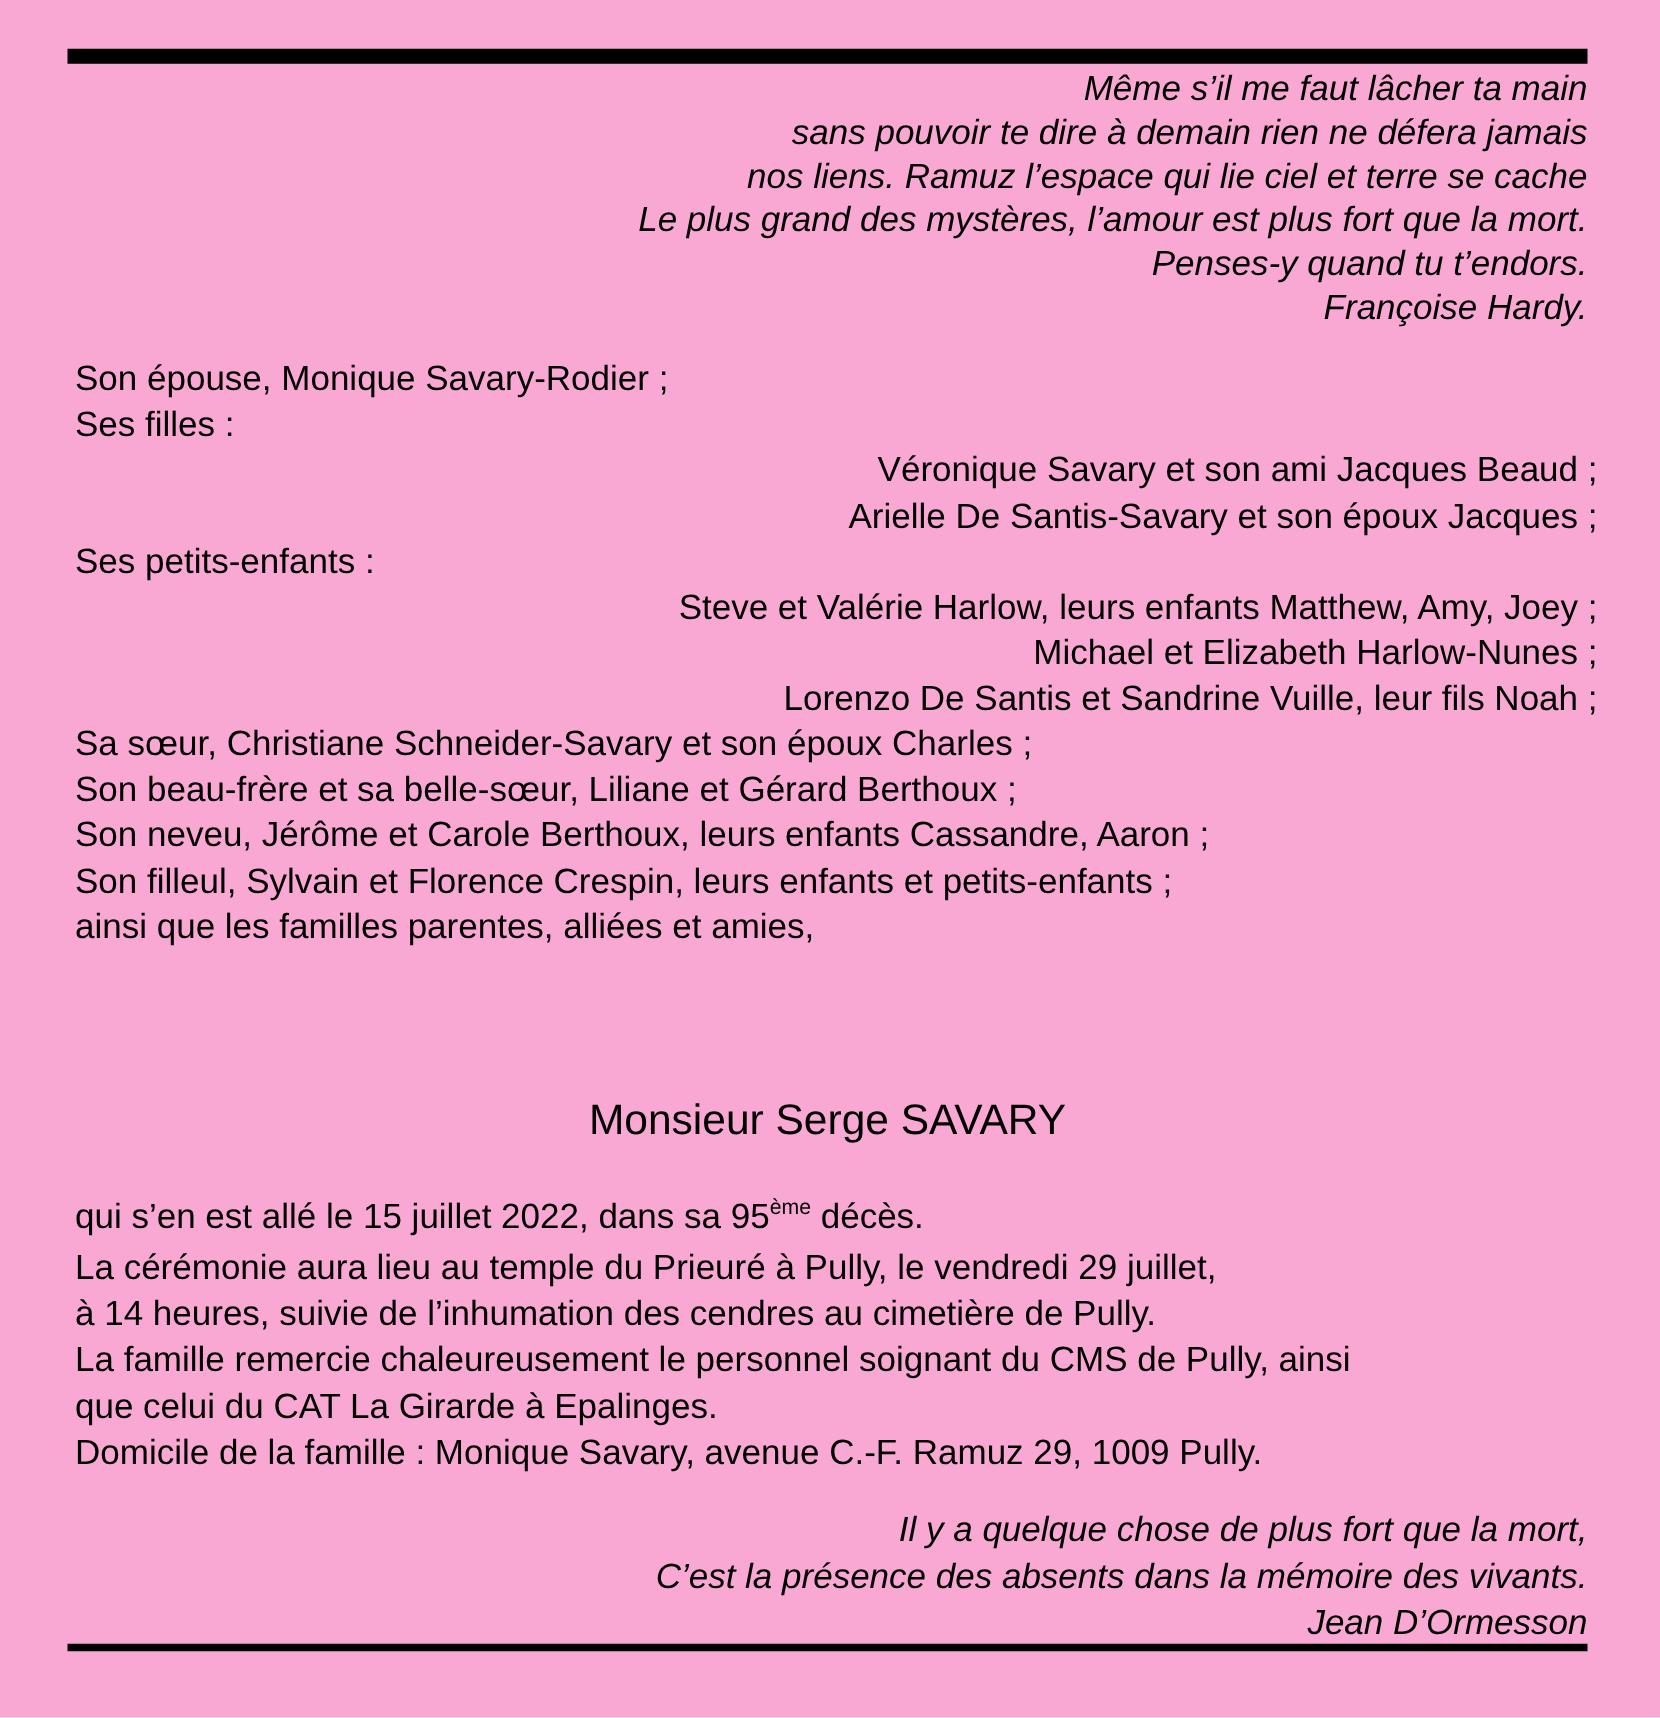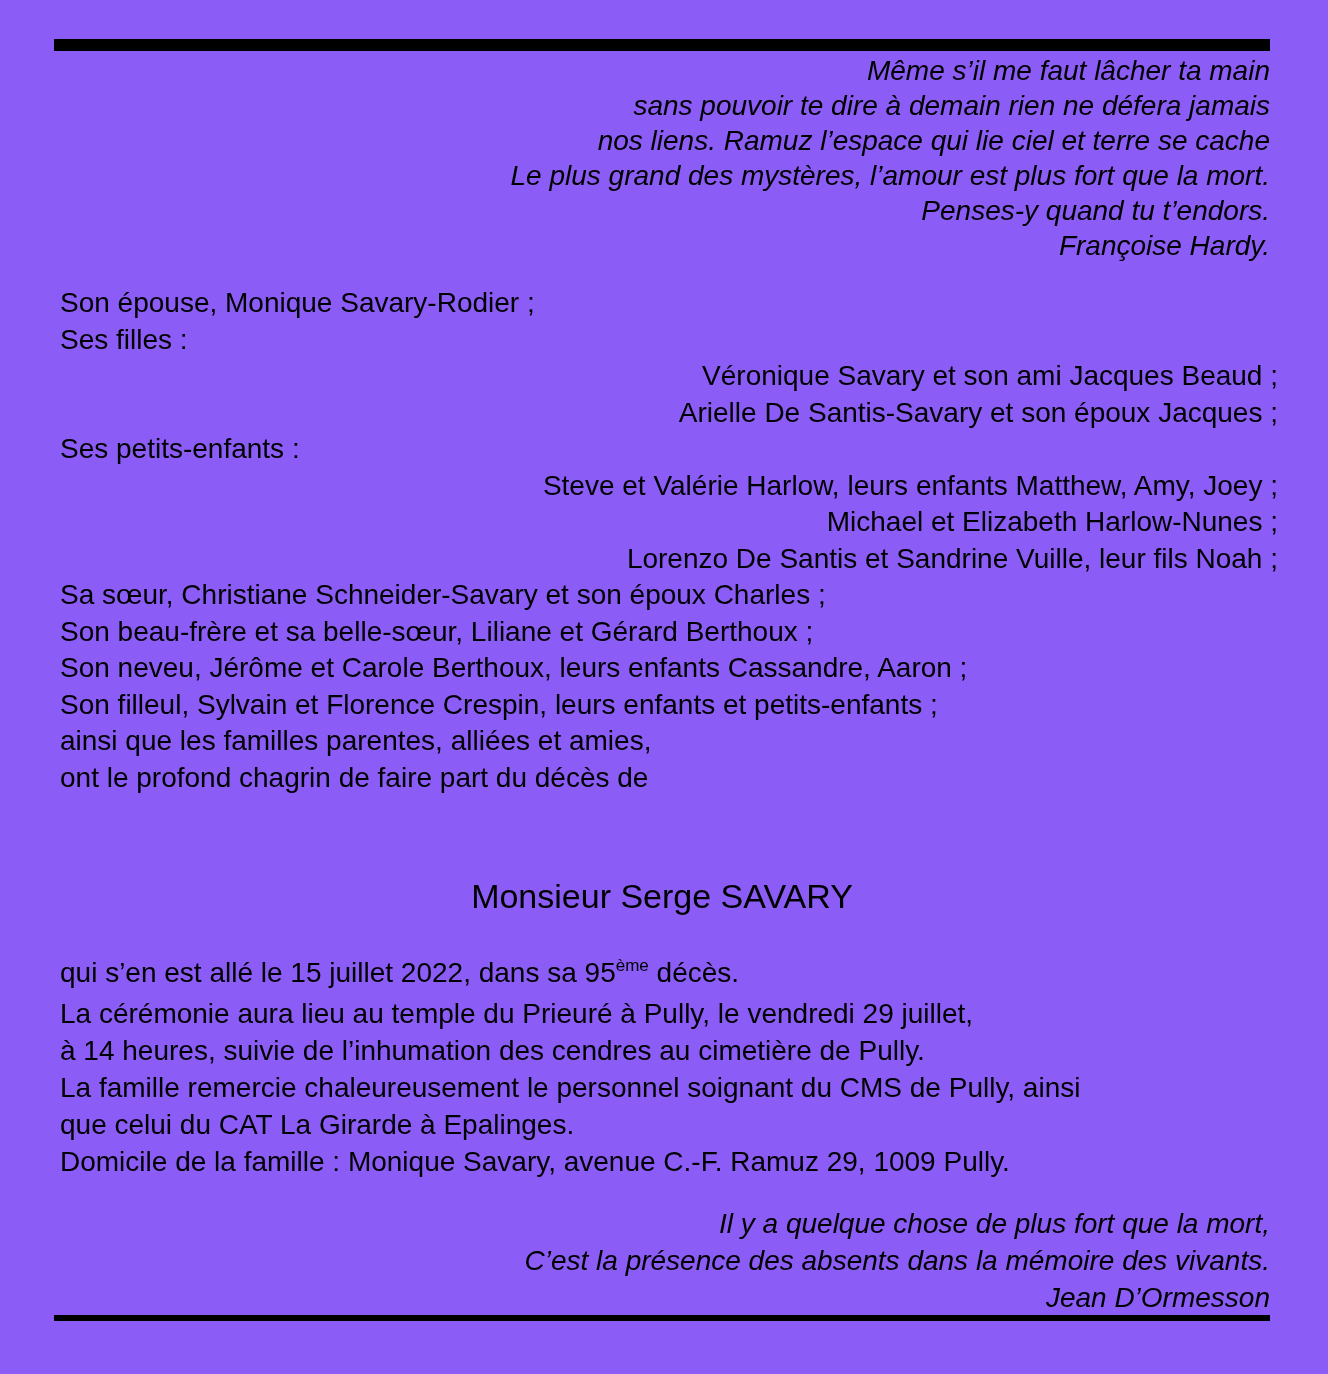--- a/index.html
+++ b/index.html
@@ -1,20 +1,20 @@
 <!DOCTYPE html>
 <html><head>
 <meta charset="utf-8">
 <style>
   html, body { margin: 0; padding: 0; background: #ffffff; }
   .page {
     position: relative;
     width: 1328px;
     height: 1374px;
-    background: #8b5cf6;
+    background: #f9a8d4;
     color: #000000;
     font-family: "Liberation Sans", sans-serif;
     overflow: hidden;
   }
   .rule { position: absolute; left: 54px; width: 1216px; background: #000000; }
   .rule-top { top: 39px; height: 12px; }
   .rule-bottom { top: 1315px; height: 6px; }
 
   .quote {
     position: absolute;
@@ -88,21 +88,20 @@
     <div class="indent">Arielle De Santis-Savary et son époux Jacques ;</div>
     <div>Ses petits-enfants :</div>
     <div class="indent">Steve et Valérie Harlow, leurs enfants Matthew, Amy, Joey ;</div>
     <div class="indent">Michael et Elizabeth Harlow-Nunes ;</div>
     <div class="indent">Lorenzo De Santis et Sandrine Vuille, leur fils Noah ;</div>
     <div>Sa sœur, Christiane Schneider-Savary et son époux Charles ;</div>
     <div>Son beau-frère et sa belle-sœur, Liliane et Gérard Berthoux ;</div>
     <div>Son neveu, Jérôme et Carole Berthoux, leurs enfants Cassandre, Aaron ;</div>
     <div>Son filleul, Sylvain et Florence Crespin, leurs enfants et petits-enfants ;</div>
     <div>ainsi que les familles parentes, alliées et amies,</div>
-    <div>ont le profond chagrin de faire part du décès de</div>
   </div>
 
   <div class="name-heading">Monsieur Serge SAVARY</div>
 
   <div class="details">
     <div><span>qui s’en est allé le 15 juillet 2022, dans sa 95</span><sup>ème</sup><span> décès.</span></div>
     <div>La cérémonie aura lieu au temple du Prieuré à Pully, le vendredi 29 juillet,</div>
     <div>à 14 heures, suivie de l’inhumation des cendres au cimetière de Pully.</div>
     <div>La famille remercie chaleureusement le personnel soignant du CMS de Pully, ainsi</div>
     <div>que celui du CAT La Girarde à Epalinges.</div>

